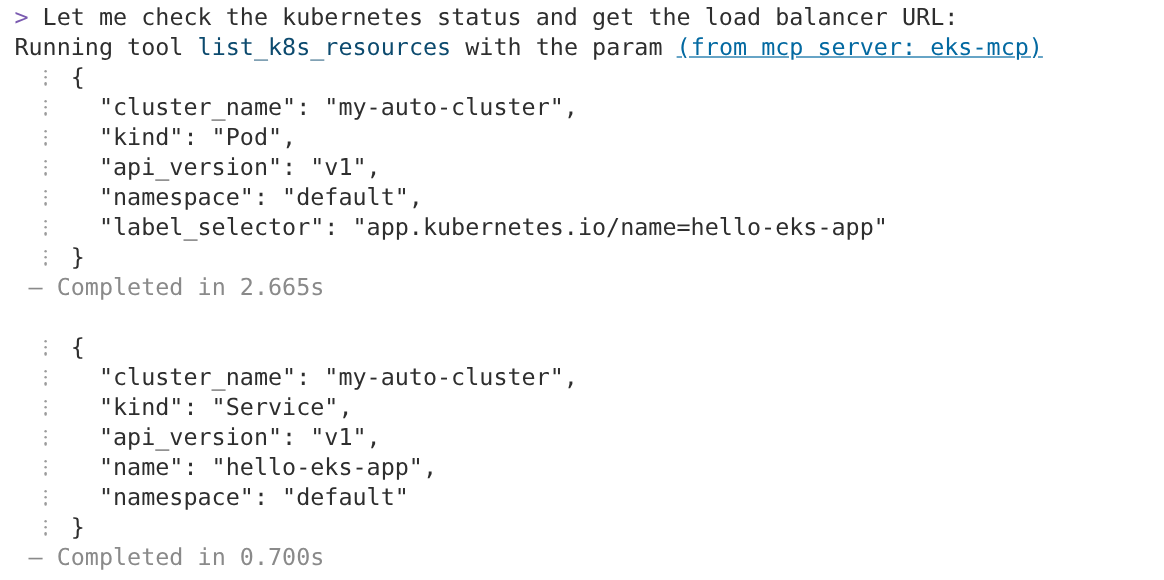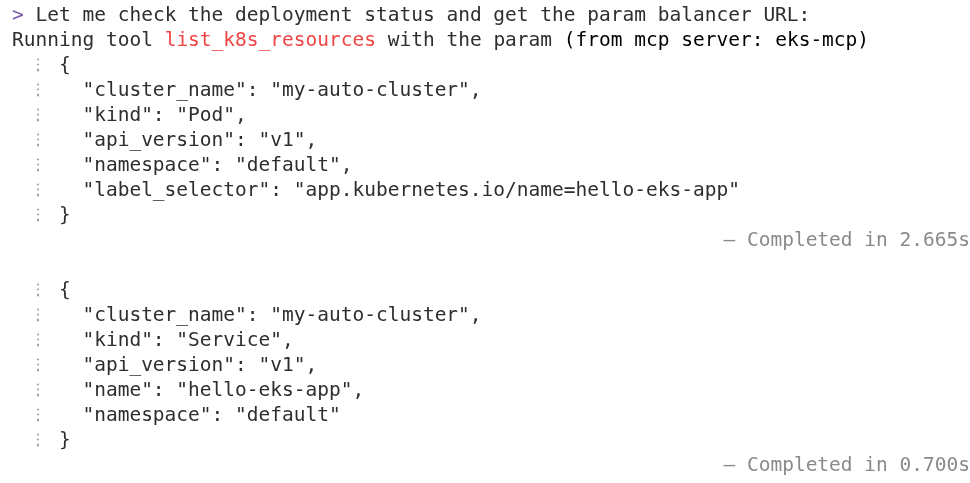--- a/index.html
+++ b/index.html
@@ -9,43 +9,43 @@
     overflow:hidden;
     box-sizing:border-box;
     padding:2px 0 0 12px;
     background:#ffffff;
     font-family:"DejaVu Sans Mono","Liberation Mono",monospace;
     font-size:19.5px;
     color:#2e2e2e;
   }
   .line,.pline{height:25px;line-height:25px;white-space:pre;}
   .prompt{color:#7a5ab0;}
-  .tool{color:#ef4444;}
-  .meta{color:#000000;}
-  .status-line{padding-left:1ch;text-align:right;}
+  .tool{color:#0c4a6e;}
+  .meta{color:#0369a1;text-decoration:underline;}
+  .status-line{padding-left:1ch;}
   .status-line span{color:#8a8a8a;}
   .gutter{
     position:relative;
     display:inline-block;
     width:4ch;height:25px;
     vertical-align:top;
   }
   .dots{
     position:absolute;left:2.1ch;top:50%;
     transform:translateY(-50%);
     display:flex;flex-direction:column;gap:2.6px;
   }
   .dots i{display:block;width:2.7px;height:2.7px;border-radius:50%;background:#9c9c9c;}
   .pcontent{white-space:pre;}
 </style>
 </head>
 <body>
 
 <div class="terminal">
-  <div class="line"><span class="prompt">&gt;</span> <span>Let me check the deployment status and get the param balancer URL:</span></div>
+  <div class="line"><span class="prompt">&gt;</span> <span>Let me check the kubernetes status and get the load balancer URL:</span></div>
 
   <div class="line"><span>Running tool</span> <span class="tool">list_k8s_resources</span> <span>with the param</span> <span class="meta">(from mcp server: eks-mcp)</span></div>
 
   <div class="pline"><span class="gutter"><span class="dots"><i></i><i></i><i></i></span></span><span class="pcontent">{</span></div>
   <div class="pline"><span class="gutter"><span class="dots"><i></i><i></i><i></i></span></span><span class="pcontent">  "cluster_name": "my-auto-cluster",</span></div>
   <div class="pline"><span class="gutter"><span class="dots"><i></i><i></i><i></i></span></span><span class="pcontent">  "kind": "Pod",</span></div>
   <div class="pline"><span class="gutter"><span class="dots"><i></i><i></i><i></i></span></span><span class="pcontent">  "api_version": "v1",</span></div>
   <div class="pline"><span class="gutter"><span class="dots"><i></i><i></i><i></i></span></span><span class="pcontent">  "namespace": "default",</span></div>
   <div class="pline"><span class="gutter"><span class="dots"><i></i><i></i><i></i></span></span><span class="pcontent">  "label_selector": "app.kubernetes.io/name=hello-eks-app"</span></div>
   <div class="pline"><span class="gutter"><span class="dots"><i></i><i></i><i></i></span></span><span class="pcontent">}</span></div>

